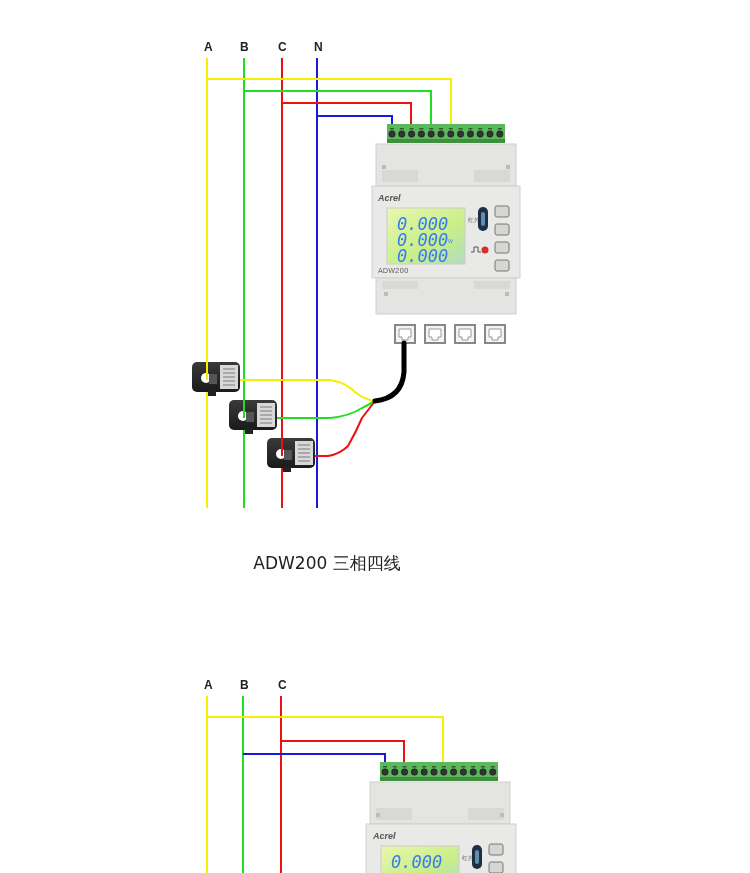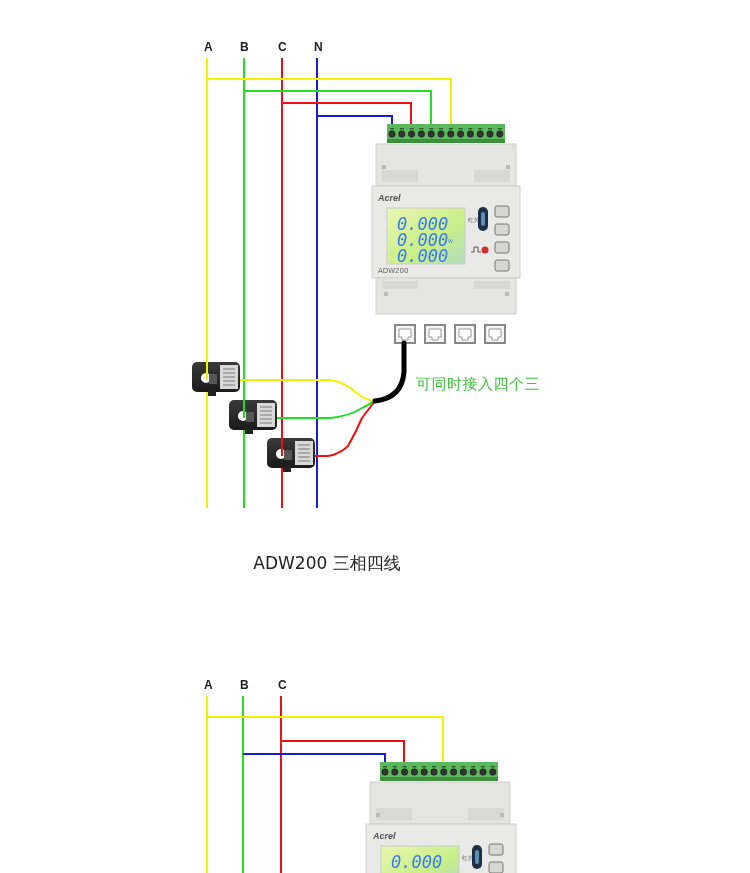--- a/index.html
+++ b/index.html
@@ -199,16 +199,15 @@
       <text x="462" y="860" font-size="6" fill="#666">红外</text>
       <rect x="472" y="845" width="10" height="24" rx="5" fill="#1c2f44"></rect>
       <rect x="475" y="850" width="4" height="14" rx="2" fill="#5f8fb0"></rect>
       <rect x="489" y="844" width="14" height="11" rx="2" fill="#d6d6d4" stroke="#777"></rect>
       <rect x="489" y="862" width="14" height="11" rx="2" fill="#d6d6d4" stroke="#777"></rect>
     </g>
   </g>
 </svg>
 
 <div class="note">
-  <div>可同时接入四个三</div>
 </div>
 
 <div class="caption">ADW200 三相四线</div>
 
 </body></html>

